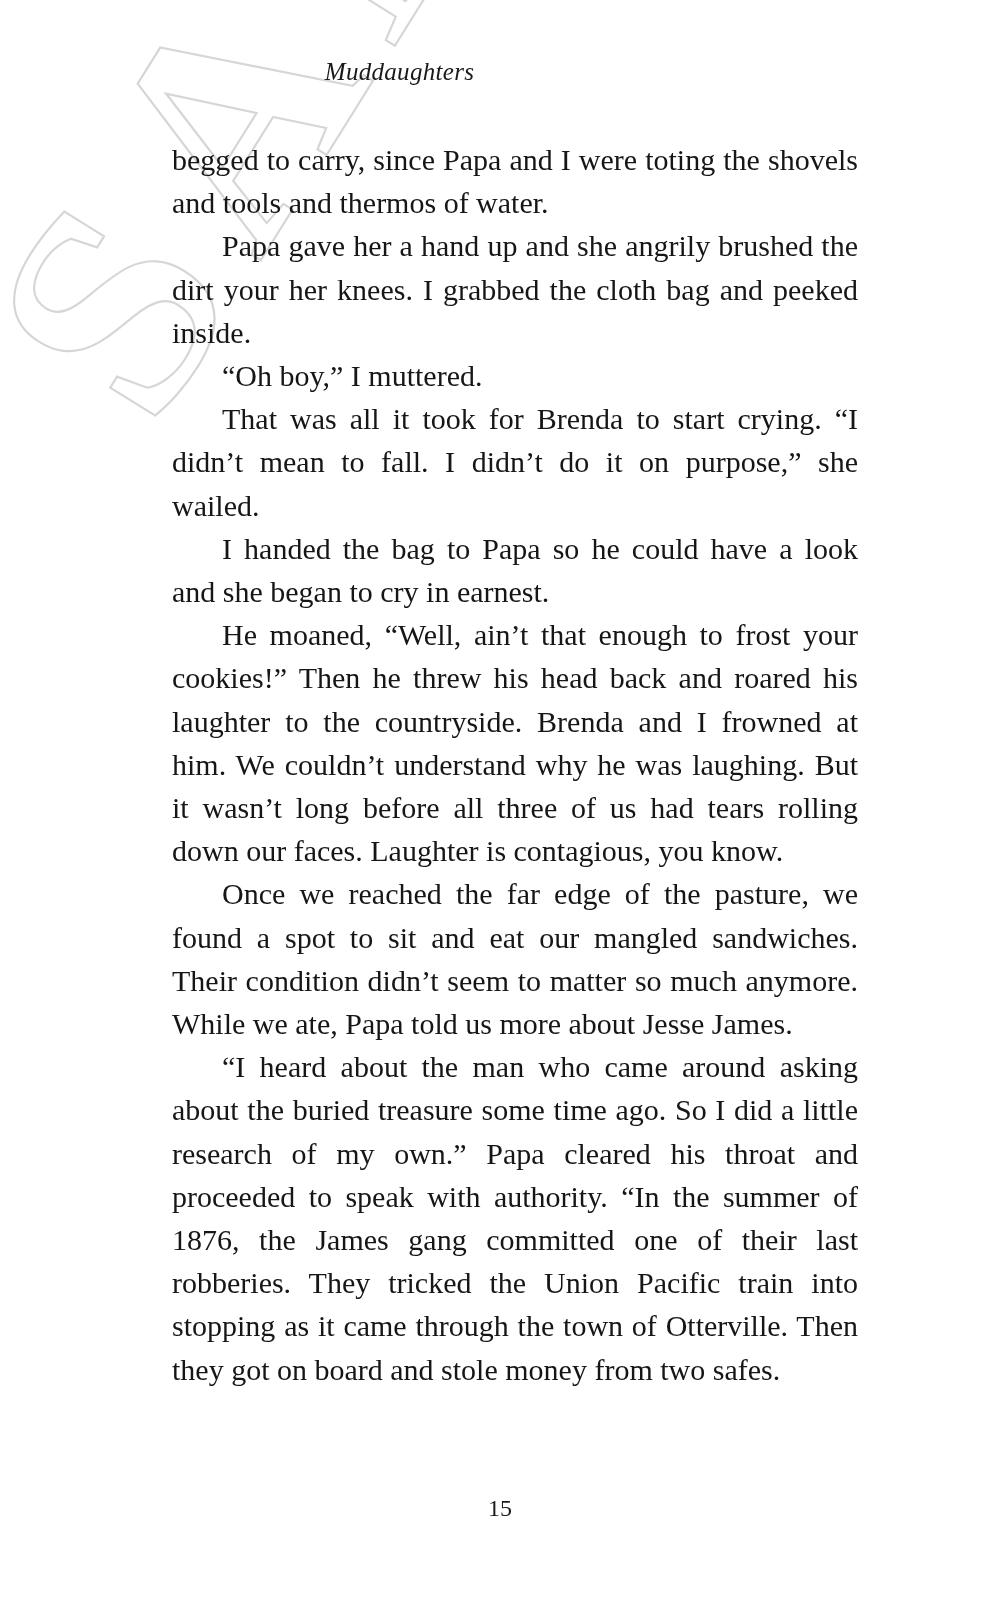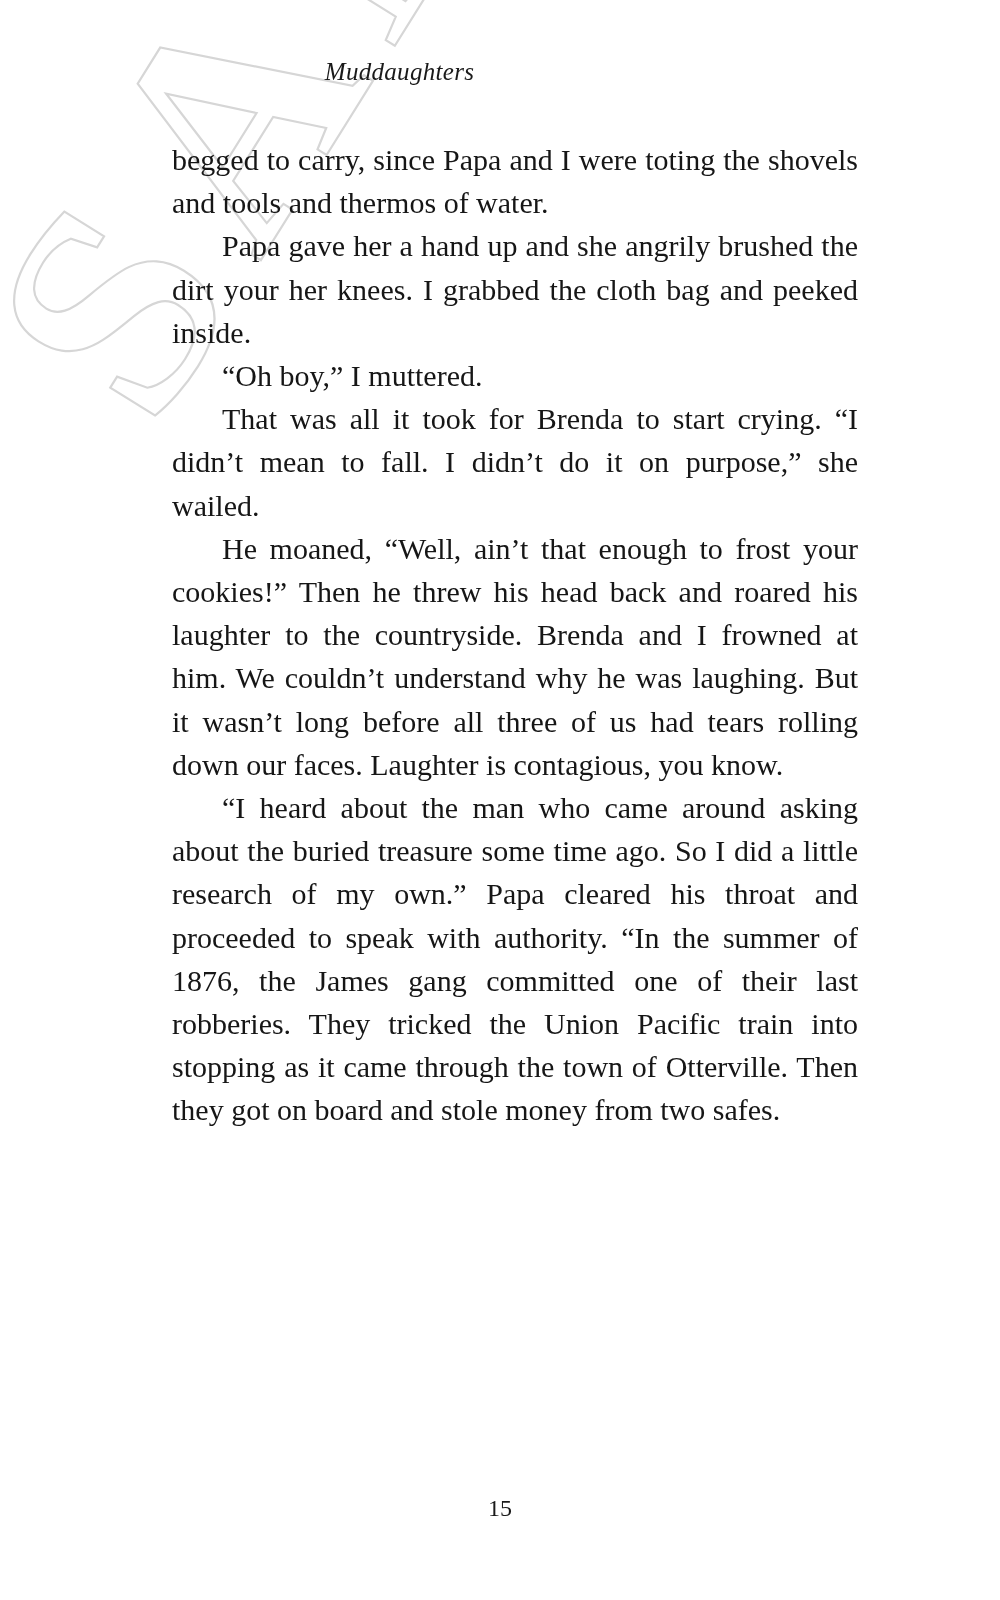--- a/index.html
+++ b/index.html
@@ -99,19 +99,21 @@
     <div class="watermark-text">SAMPLE</div>
   </div>
 
   <div class="running-head">Muddaughters</div>
 
   <div class="text-column">
       <p class="para no-indent">begged to carry, since Papa and I were toting the shovels and tools and thermos of water.</p>
       <p class="para">Papa gave her a hand up and she angrily brushed the dirt your her knees. I grabbed the cloth bag and peeked inside.</p>
       <p class="para">“Oh boy,” I muttered.</p>
       <p class="para">That was all it took for Brenda to start crying. “I didn’t mean to fall. I didn’t do it on purpose,” she wailed.</p>
+      <p class="para">I handed the bag to Papa so he could have a look and she began to cry in earnest.</p>
       <p class="para">He moaned, “Well, ain’t that enough to frost your cookies!” Then he threw his head back and roared his laughter to the countryside. Brenda and I frowned at him. We couldn’t understand why he was laughing. But it wasn’t long before all three of us had tears rolling down our faces. Laughter is contagious, you know.</p>
+      <p class="para">Once we reached the far edge of the pasture, we found a spot to sit and eat our mangled sandwiches. Their condition didn’t seem to matter so much anymore. While we ate, Papa told us more about Jesse James.</p>
       <p class="para">“I heard about the man who came around asking about the buried treasure some time ago. So I did a little research of my own.” Papa cleared his throat and proceeded to speak with authority. “In the summer of 1876, the James gang committed one of their last robberies. They tricked the Union Pacific train into stopping as it came through the town of Otterville. Then they got on board and stole money from two safes.</p>
     </div>
 
   <div class="folio">15</div>
 
 </div>
 
 </body></html>

